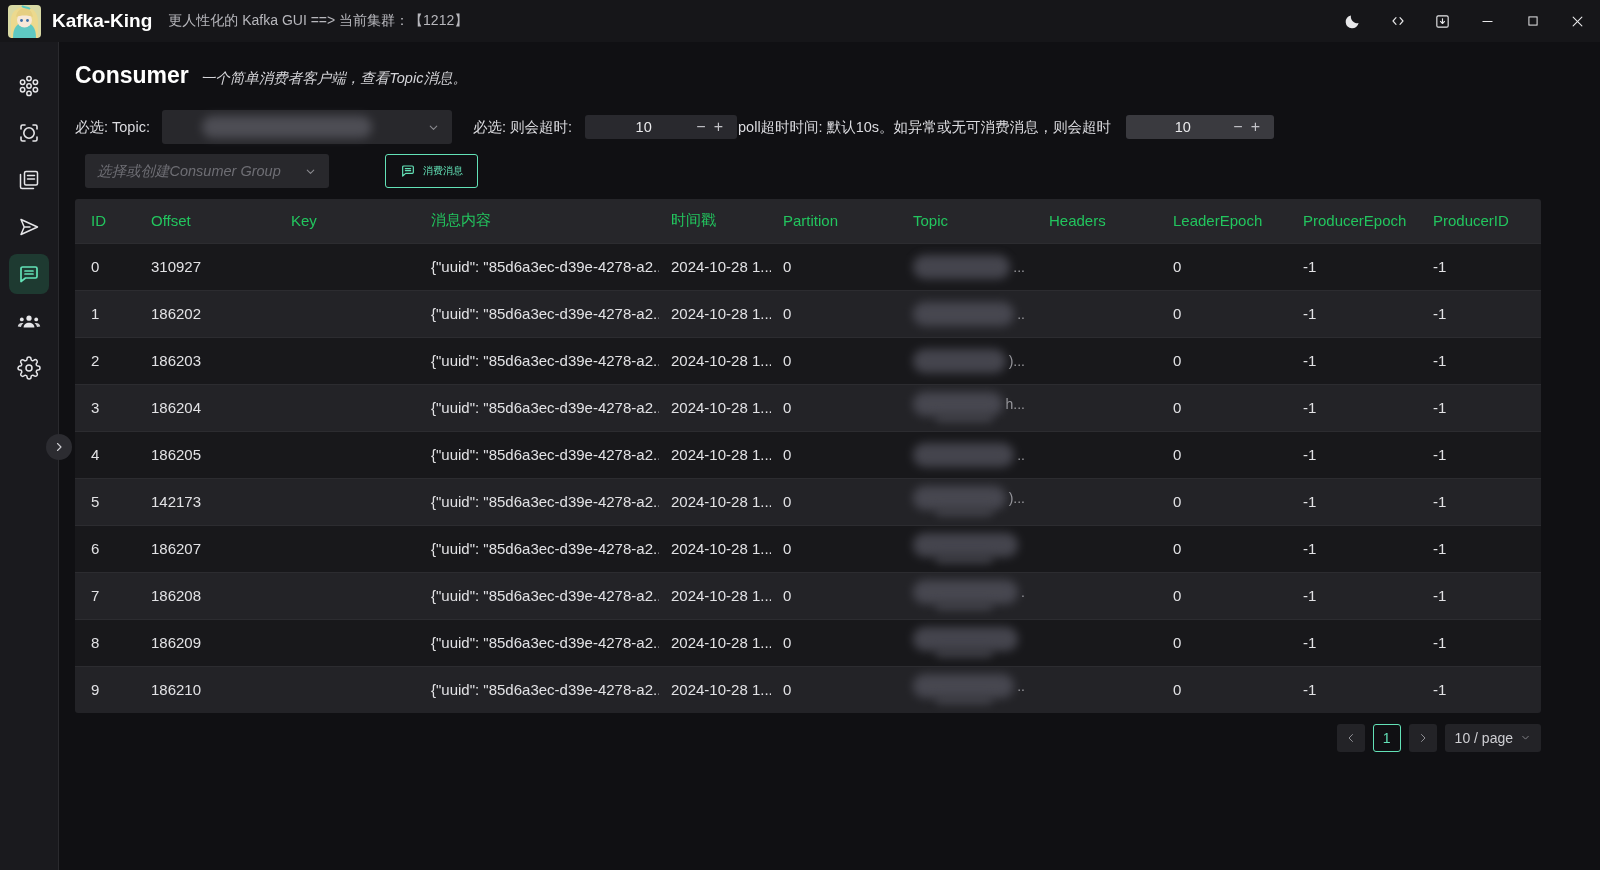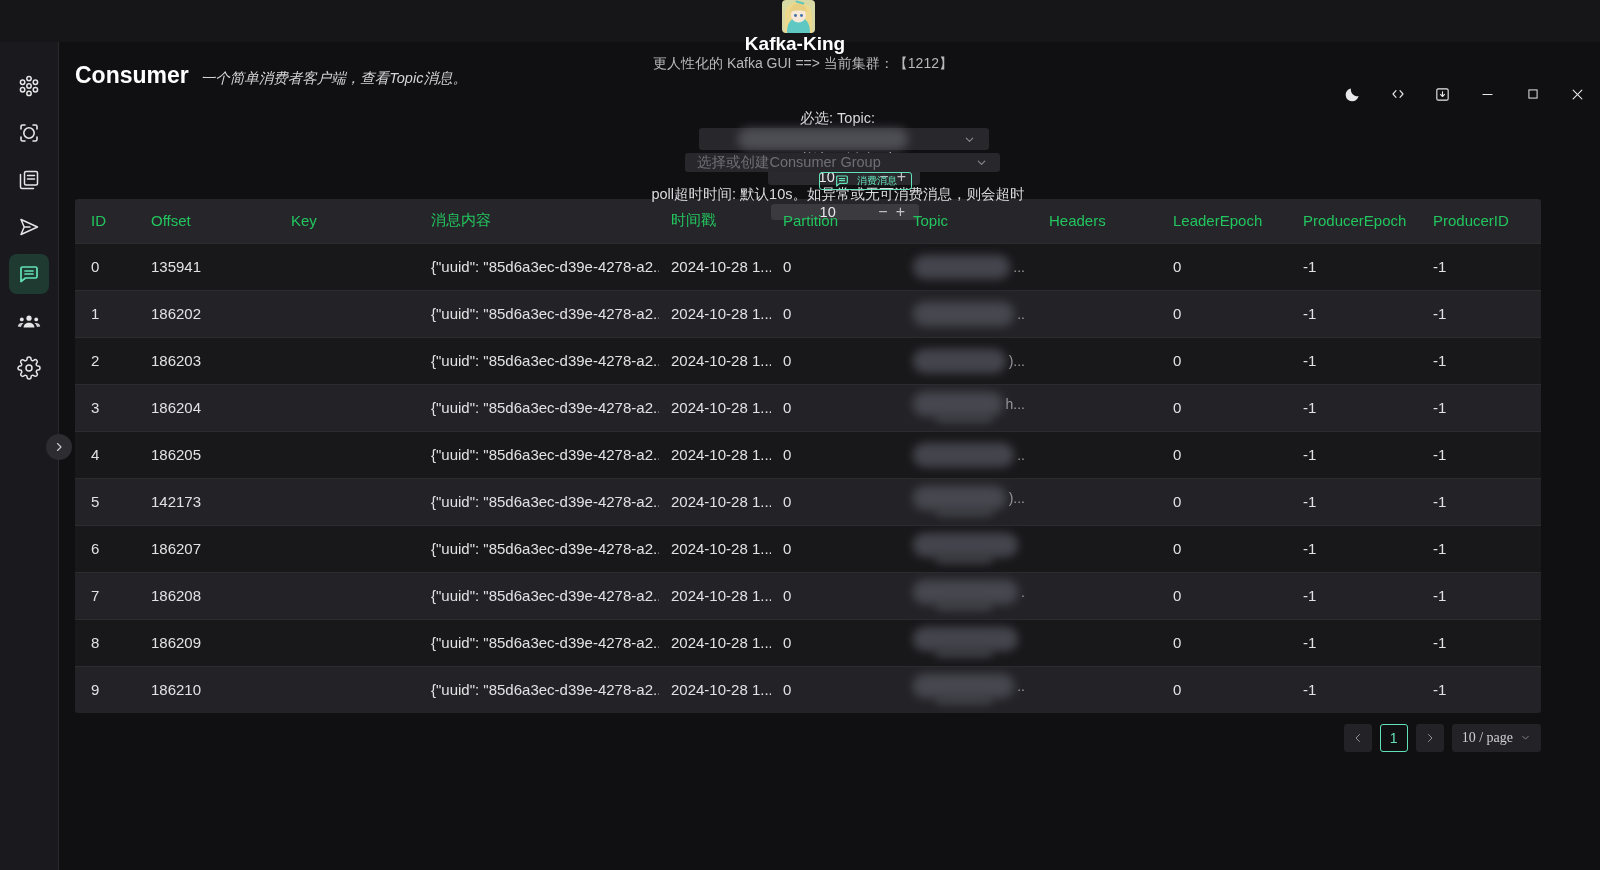--- a/index.html
+++ b/index.html
@@ -5,21 +5,21 @@
   * { margin:0; padding:0; box-sizing:border-box; }
   html,body { width:1600px; height:870px; overflow:hidden; }
   body {
     background:#101013; color:#e4e4e7;
     font-family:"Liberation Sans", sans-serif;
     -webkit-font-smoothing:antialiased;
   }
   svg { display:block; }
 
   
-  .titlebar { height:42px; background:#161619; display:flex; align-items:center; padding-left:6px;flex-direction:column; }
+  .titlebar { height:42px; background:#161619; display:flex; align-items:center; padding-left:6px; }
   .logo { width:33px; height:33px; border-radius:4px; margin:0 11px 0 2px; overflow:hidden; flex:none; }
   .app-title { font-size:19px; font-weight:bold; color:#ffffff; margin-right:16px; white-space:nowrap; }
   .app-subtitle { font-size:14px; color:#b7b7bc; white-space:nowrap; }
   .win-controls { margin-left:auto; display:flex; height:42px; }
   .win-btn { width:45px; height:42px; display:flex; align-items:center; justify-content:center;
              background:transparent; border:none; color:#e8e8ea; cursor:pointer; }
 
   
   .app-body { display:flex; height:828px; position:relative; }
   .sidebar { width:59px; flex:none; background:#1a1a1e; border-right:1px solid #2a2a2e;
@@ -32,27 +32,27 @@
                    align-items:center; justify-content:center; cursor:pointer; z-index:5; }
 
   .content { flex:1; padding:18px 0 0 16px; }
 
   
   .page-head { display:flex; align-items:baseline; margin:2px 0 20px 0; }
   .page-title { font-size:23px; font-weight:bold; color:#ffffff; margin-right:12px; }
   .page-sub { font-size:14.5px; color:#d4d4d8;font-style:italic; }
 
   
-  .form-row { display:flex; align-items:center; margin-bottom:8px; font-size:14.5px; color:#dcdce0; height:36px;flex-direction:column; }
+  .form-row { display:flex; align-items:center; margin-bottom:8px; font-size:14.5px; color:#dcdce0; height:36px; }
   .lbl { white-space:nowrap; }
   .select { background:#28282c; border-radius:3px; height:34px; display:flex; align-items:center;
             padding:0 12px; cursor:pointer; position:relative; }
   .select .chev { margin-left:auto; color:#8a8a8f; }
   .select-topic { width:290px; margin-left:12px; }
-  .select-group { width:315px; margin-left:10px; }
+  .select-group { width:244px; margin-left:10px;font-style:italic; }
   .placeholder { color:#6e6e74; font-size:14.5px; }
   .blur-pill { height:22px; border-radius:11px; background:#5a5a62; filter:blur(5px); opacity:.75; }
   .select-topic .blur-pill { width:170px; margin:0 auto; }
 
   .num-input { height:24px; border-radius:3px; display:flex; align-items:center; padding:0 10px; }
   .num-a { background:#29292e; width:152px; margin-left:13px; }
   .num-b { background:#3a3a3f; width:148px; margin-left:15px; }
   .num-val { flex:1; text-align:center; color:#eaeaec; }
   .step { border:none; background:transparent; color:#c3c3c8; font-size:16px; padding:0 4px; cursor:pointer; line-height:1; }
 
@@ -86,21 +86,21 @@
   .pagination { width:1466px; display:flex; justify-content:flex-end; align-items:center;
                 gap:8px; margin-top:11px; }
   .pg-btn { width:28px; height:28px; border-radius:3px; background:#232327; border:none;
             color:#8e8e93; display:flex; align-items:center; justify-content:center; cursor:pointer; }
   .pg-cur { width:28px; height:28px; border-radius:3px; background:transparent;
             border:1px solid #63e2b7; color:#63e2b7; font-size:14px; display:flex;
             align-items:center; justify-content:center; cursor:pointer;
             font-family:"Liberation Sans", sans-serif; }
   .pg-size { height:28px; border-radius:3px; background:#232327; border:none; color:#cfcfd3;
              font-size:14px; padding:0 10px; display:flex; align-items:center; gap:7px; cursor:pointer;
-             font-family:Liberation Serif, serif; }
+             font-family:Liberation Sans, sans-serif; }
   .pg-size .chev { color:#8a8a8f; }
 </style>
 </head>
 <body>
 
 <div class="titlebar">
   <div class="logo">
     <svg width="33" height="33" viewBox="0 0 33 33">
       <rect width="33" height="33" fill="#d8d9a4"></rect>
       <path d="M3 18 C2 8 8 2 16.5 2 C25 2 30 8 30 16 L30 33 L3 33 Z" fill="#ecd98e"></path>
@@ -314,21 +314,21 @@
               <th>Topic</th>
               <th>Headers</th>
               <th>LeaderEpoch</th>
               <th>ProducerEpoch</th>
               <th>ProducerID</th>
             </tr>
           </thead>
         <tbody>
             <tr>
               <td>0</td>
-              <td>135941</td>
+              <td>310927</td>
               <td></td>
               <td>{"uuid": "85d6a3ec-d39e-4278-a2...</td>
               <td>2024-10-28 1...</td>
               <td>0</td>
               <td>
                 <div class="topic-cell">
                   <div class="topic-line1">
                     <div class="cell-blur"></div>
                     <span class="topic-suffix">...</span>
                   </div>

